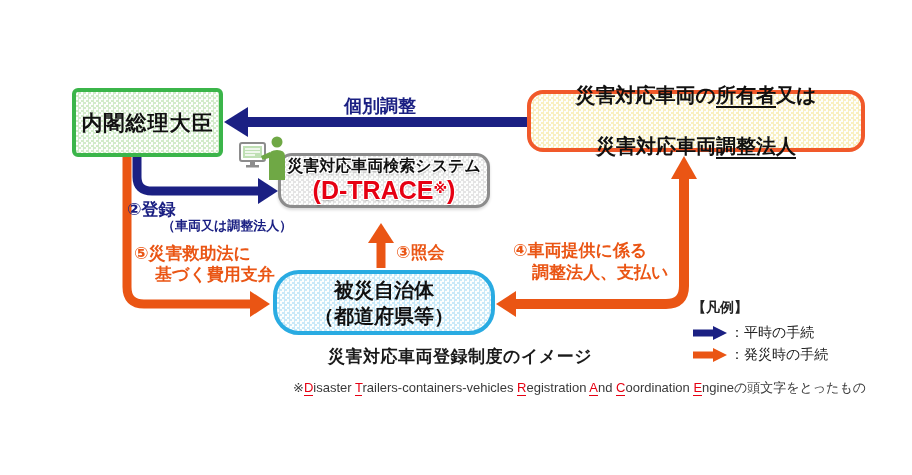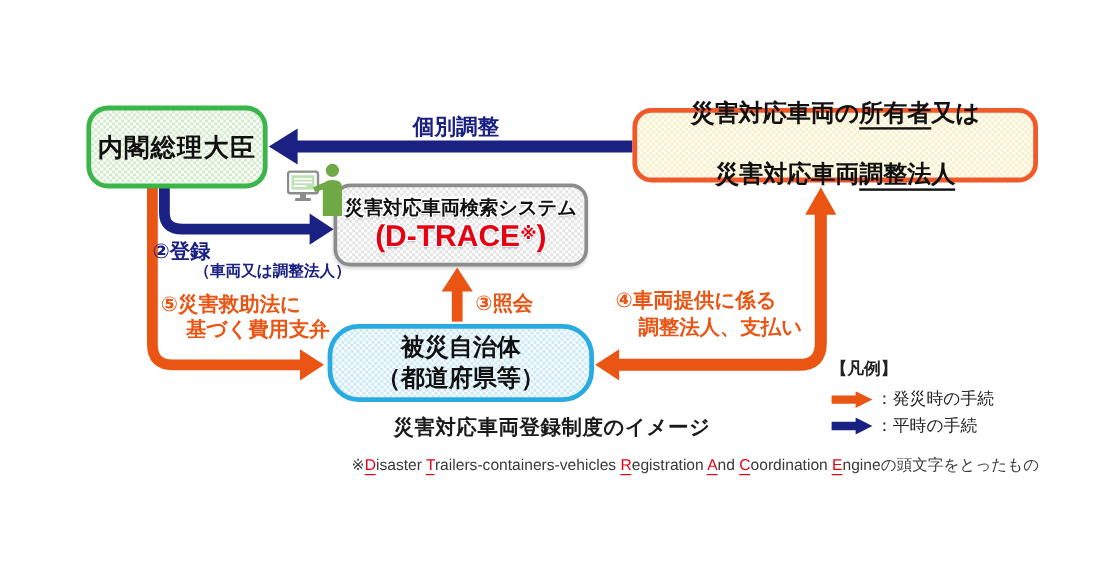--- a/index.html
+++ b/index.html
@@ -5,26 +5,26 @@
   html,body{margin:0;padding:0;background:#fff;}
   body{font-family:"Liberation Sans","DejaVu Sans",sans-serif;}
   #canvas{position:relative;width:912px;height:475px;background:#fff;overflow:hidden;}
   #flow-svg{position:absolute;left:0;top:0;width:912px;height:475px;pointer-events:none;}
 
   .box{position:absolute;display:flex;flex-direction:column;align-items:center;justify-content:center;
        box-sizing:border-box;text-align:center;font-weight:bold;color:#111;}
   .checker{background-color:#fdfefd;
        background-image:repeating-conic-gradient(var(--c,#eee) 0% 25%, transparent 0% 50%);
        background-size:5px 5px;}
-  .pm-box{left:72px;top:88px;width:151px;height:69px;border:4px solid var(--green);border-radius:18px;
+  .pm-box{left:72px;top:88px;width:151px;height:69px;border:4px solid var(--green);border-radius:6px;
        --c:#d2ebca;font-size:21px;letter-spacing:1px;}
   .owner-box{left:527px;top:90px;width:338px;height:62px;border:4px solid var(--boxOrange);border-radius:16px;
        --c:#f9efc0;font-size:20px;line-height:1.35;gap:24px;}
   .owner-box .u{border-bottom:2px solid #111;padding-bottom:0px;}
-  .dtrace-box{left:278px;top:153px;width:212px;height:69px;border:3px solid var(--gray);border-radius:14px;
+  .dtrace-box{left:278px;top:153px;width:212px;height:55px;border:3px solid var(--gray);border-radius:14px;
        --c:#e4e4e4;box-shadow:0 2px 3px rgba(0,0,0,.15);}
   .dtrace-title{font-size:16px;font-weight:bold;color:#111;
        text-shadow:-1px -1px 0 #fff,1px -1px 0 #fff,-1px 1px 0 #fff,1px 1px 0 #fff,0 2px 2px rgba(0,0,0,.25);}
   .dtrace-name{font-size:25px;font-weight:bold;color:var(--red);line-height:1.1;
        text-shadow:-1px -1px 0 #fff,1px -1px 0 #fff,-1px 1px 0 #fff,1px 1px 0 #fff,0 2px 2px rgba(0,0,0,.25);}
   .dtrace-name .mark{font-size:14px;vertical-align:6px;}
   .muni-box{left:273px;top:270px;width:222px;height:65px;border:4px solid var(--cyan);border-radius:26px;
        --c:#c9e9f8;font-size:20px;line-height:1.3;}
 
   .lbl{position:absolute;font-weight:bold;white-space:nowrap;}
@@ -120,31 +120,31 @@
   <div class="lbl orange lbl-f5a">⑤災害救助法に</div>
   <div class="lbl orange lbl-f5b">基づく費用支弁</div>
   <div class="lbl orange lbl-f3">③照会</div>
   <div class="lbl orange lbl-f4a">④車両提供に係る</div>
   <div class="lbl orange lbl-f4b">調整法人、支払い</div>
 
   <div class="legend">
     <div class="legend-title">【凡例】</div>
     <div class="legend-row">
       <svg class="legend-arrow" viewBox="0 0 36 14">
+        <path d="M1,7 H22" stroke="var(--navy)" stroke-width="7" fill="none"></path>
+        <polygon points="21,0 21,14 35,7" fill="var(--navy)"></polygon>
+      </svg>
+      <span>：平時の手続</span>
+    </div>
+    <div class="legend-row">
+      <svg class="legend-arrow" viewBox="0 0 36 14">
         <path d="M1,7 H22" stroke="var(--orange)" stroke-width="7" fill="none"></path>
         <polygon points="21,0 21,14 35,7" fill="var(--orange)"></polygon>
       </svg>
       <span>：発災時の手続</span>
-    </div>
-    <div class="legend-row">
-      <svg class="legend-arrow" viewBox="0 0 36 14">
-        <path d="M1,7 H22" stroke="var(--navy)" stroke-width="7" fill="none"></path>
-        <polygon points="21,0 21,14 35,7" fill="var(--navy)"></polygon>
-      </svg>
-      <span>：平時の手続</span>
     </div>
   </div>
 
   <div class="caption">災害対応車両登録制度のイメージ</div>
 
   <div class="footnote">
     <span>※</span><span class="r">D</span><span>isaster </span><span class="r">T</span><span>railers-containers-vehicles </span><span class="r">R</span><span>egistration </span><span class="r">A</span><span>nd </span><span class="r">C</span><span>oordination </span><span class="r">E</span><span>ngineの頭文字をとったもの</span>
   </div>
 
 </div>

